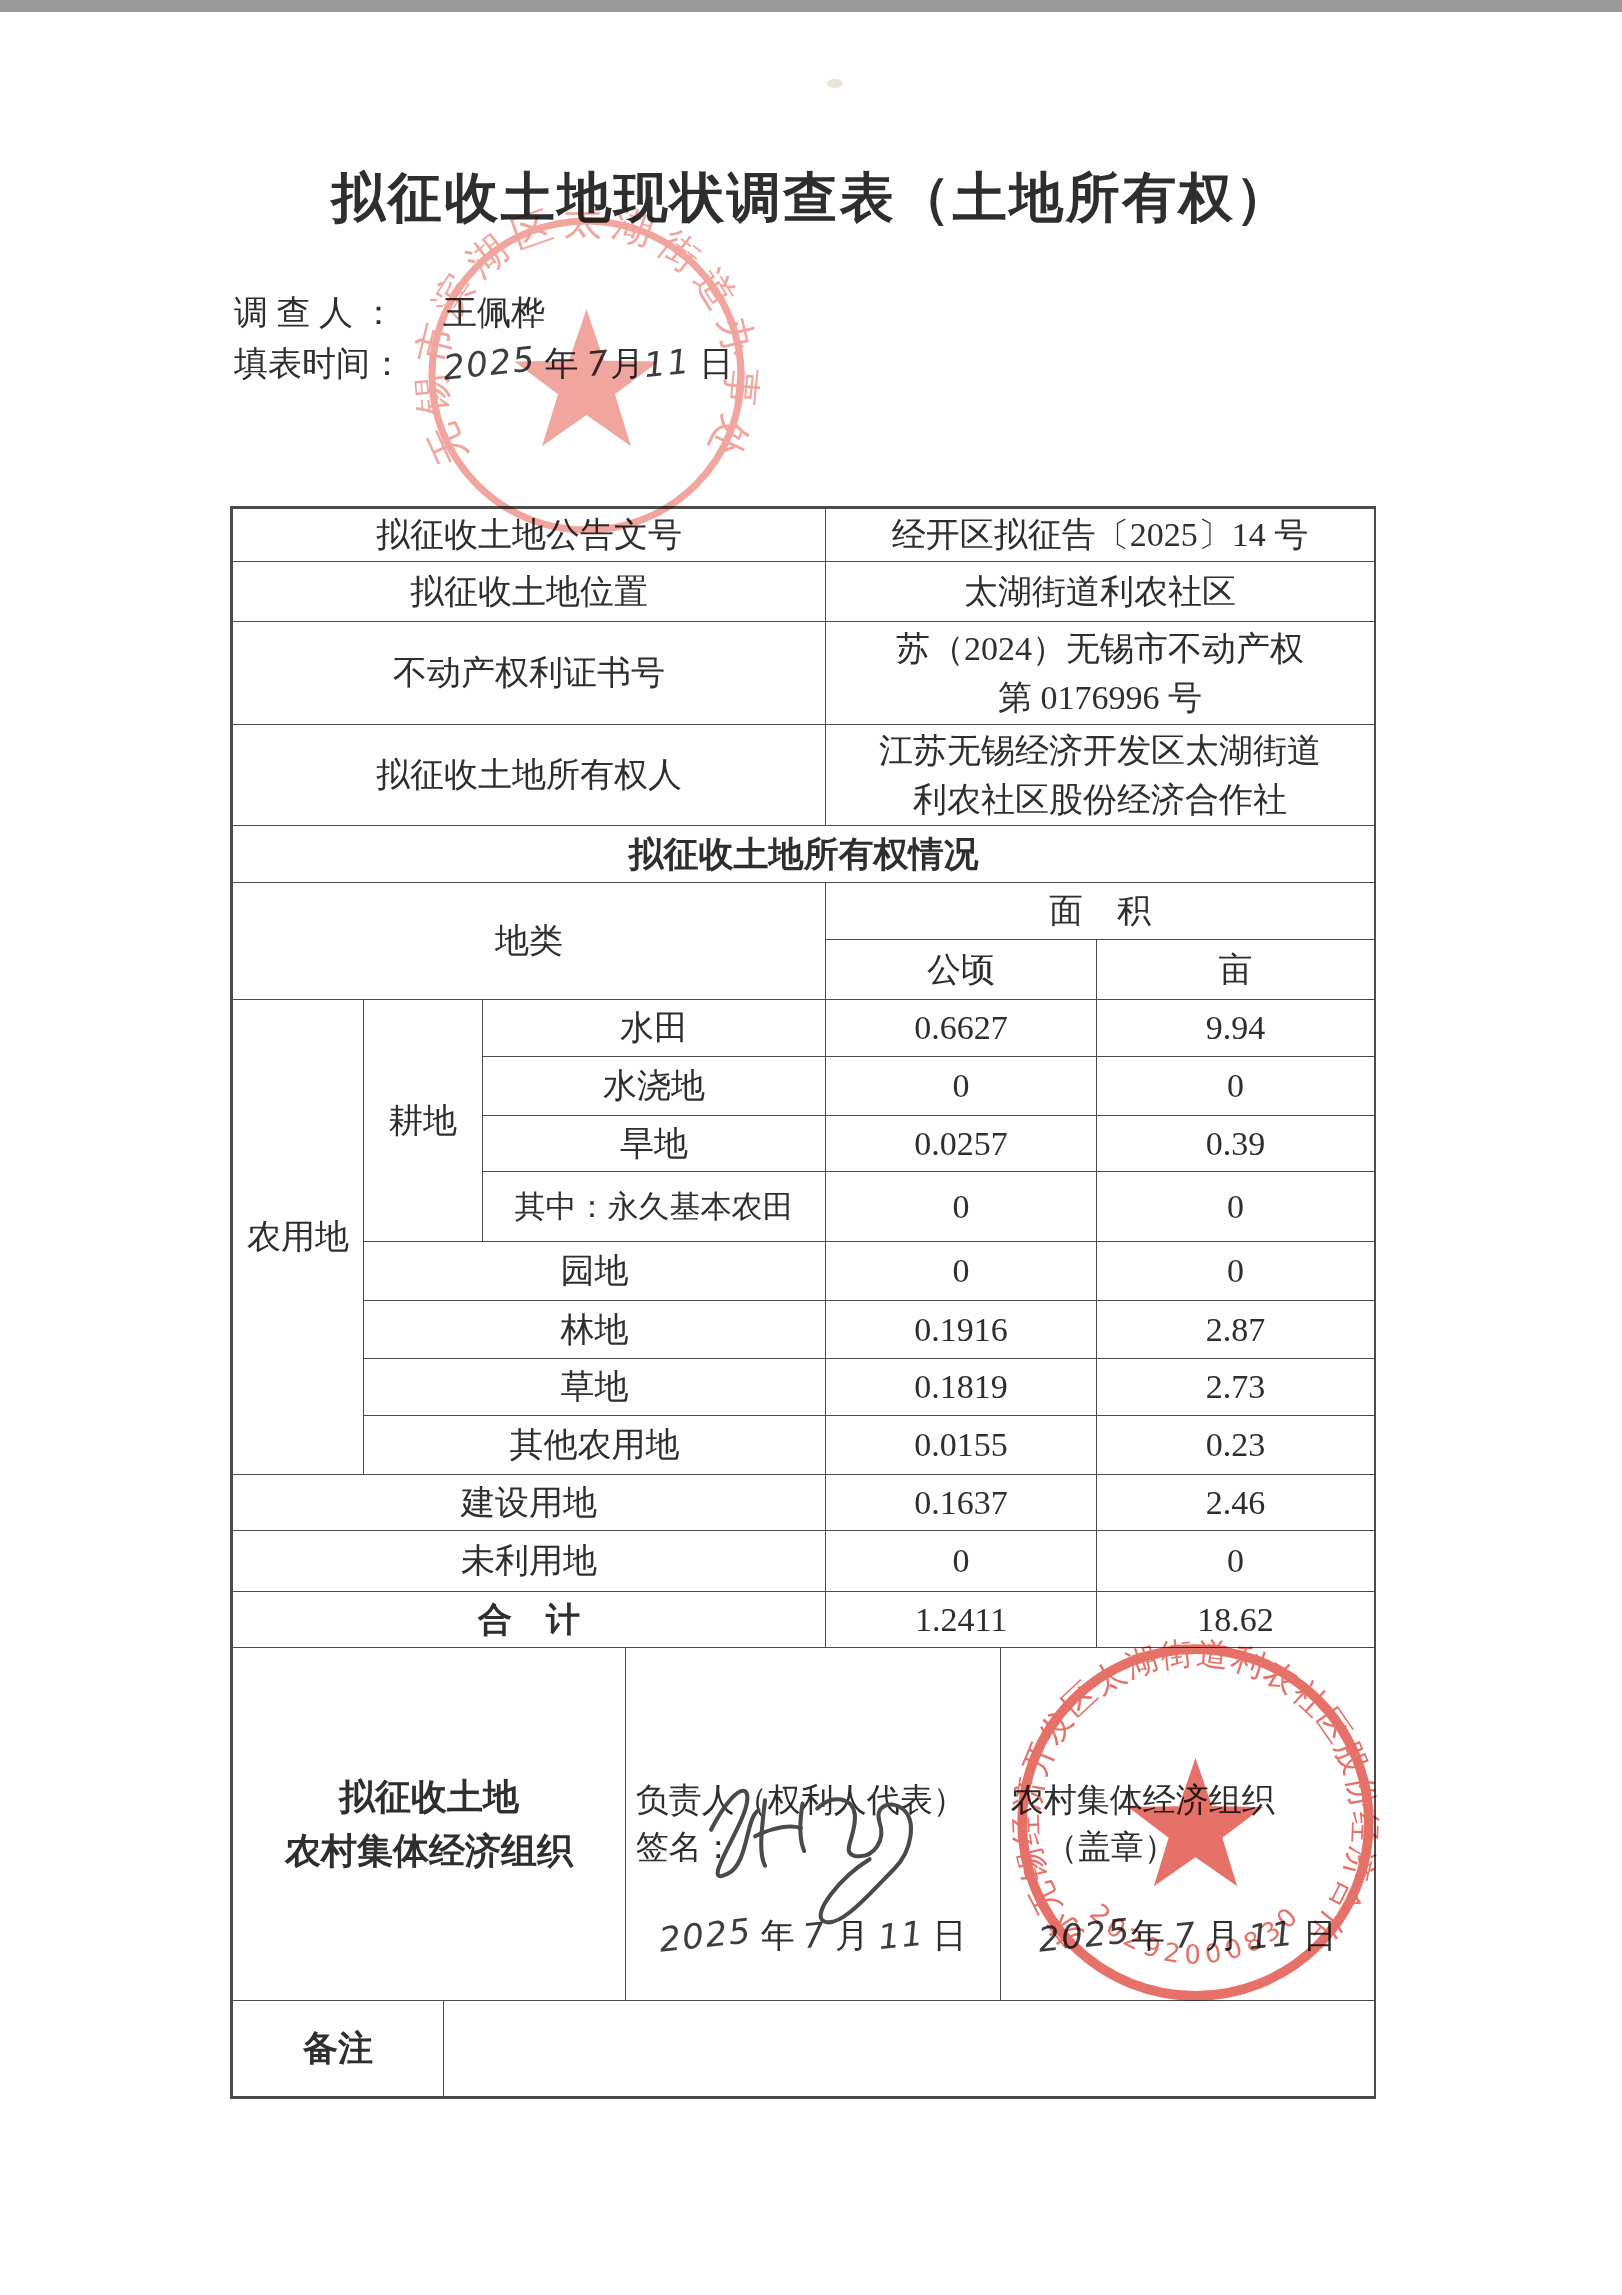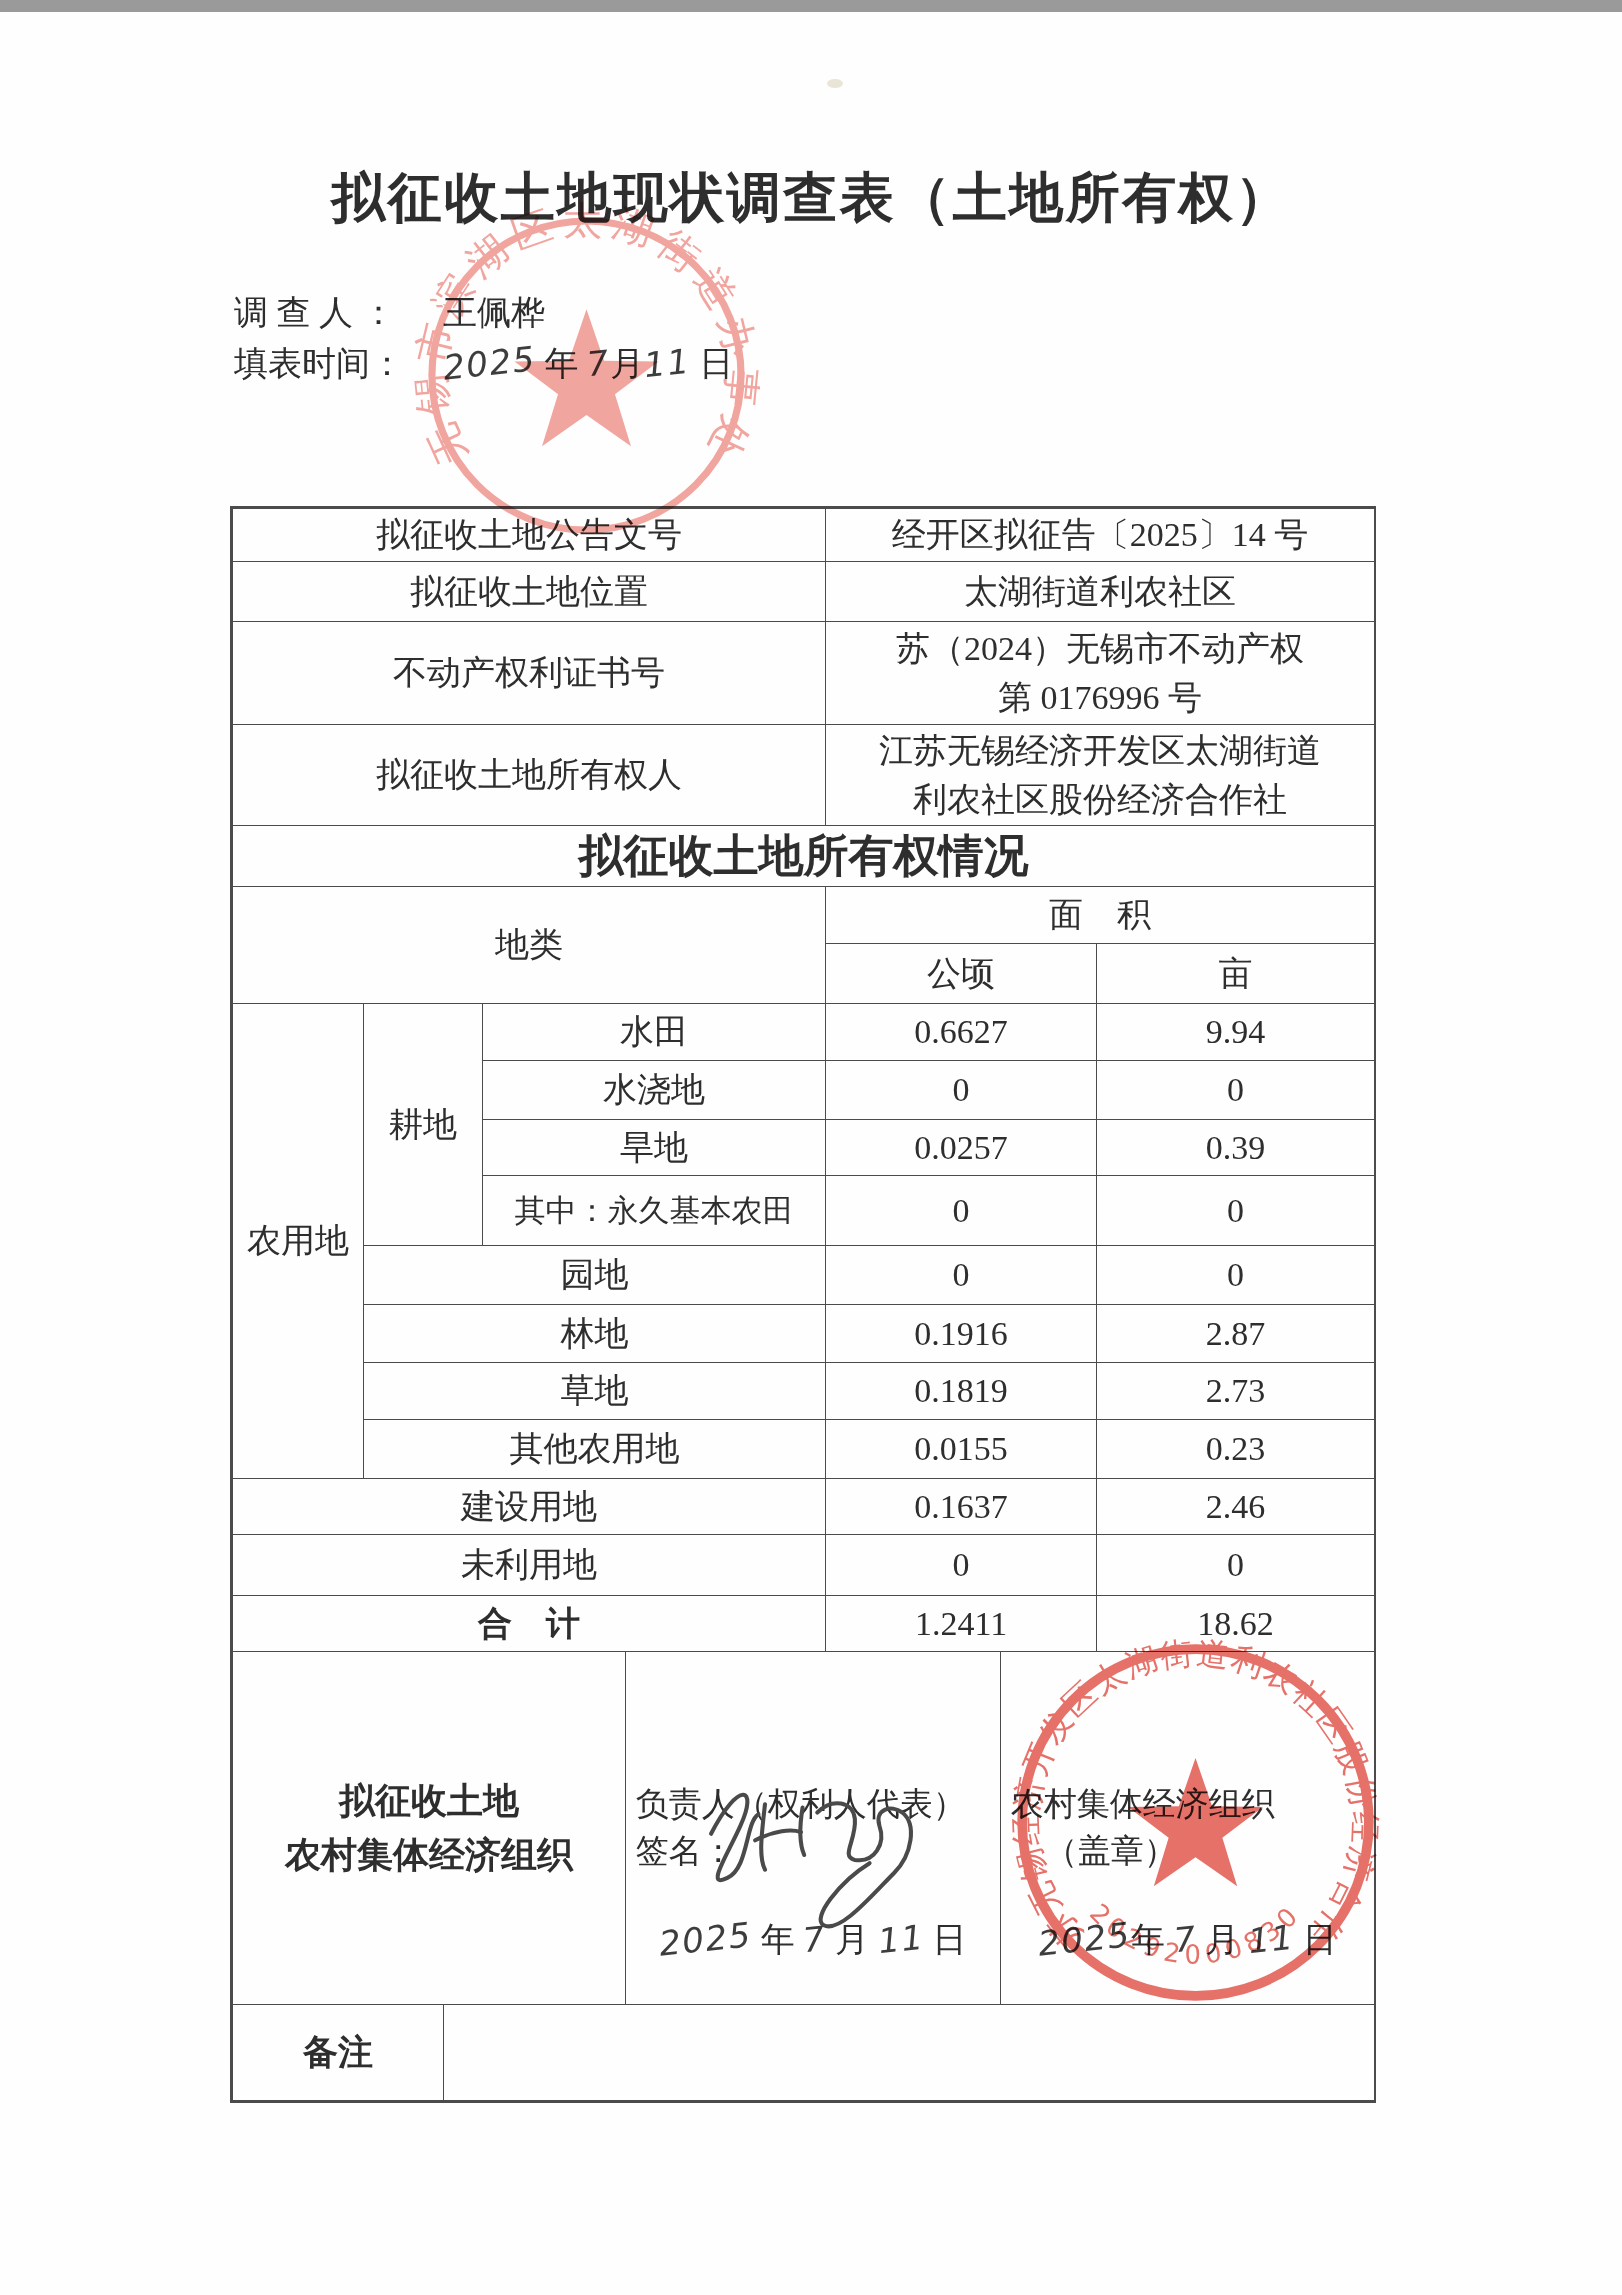--- a/index.html
+++ b/index.html
@@ -83,21 +83,21 @@
         </td>
       </tr>
       <tr style="height:101px">
         <td colspan="3">拟征收土地所有权人</td>
         <td colspan="2" class="two-line">
           <div>江苏无锡经济开发区太湖街道</div>
           <div>利农社区股份经济合作社</div>
         </td>
       </tr>
       <tr style="height:57px">
-        <td colspan="5" class="bold" style="font-size:45px">拟征收土地所有权情况</td>
+        <td colspan="5" class="bold" style="font-size:35px">拟征收土地所有权情况</td>
       </tr>
       <tr style="height:57px">
         <td colspan="3" rowspan="2">地类</td>
         <td colspan="2">面　积</td>
       </tr>
       <tr style="height:60px">
         <td>公顷</td>
         <td>亩</td>
       </tr>
       <tr style="height:57px">

